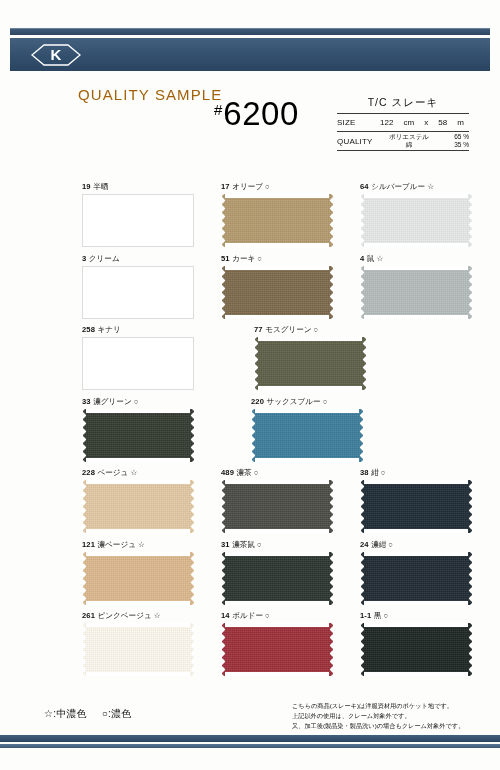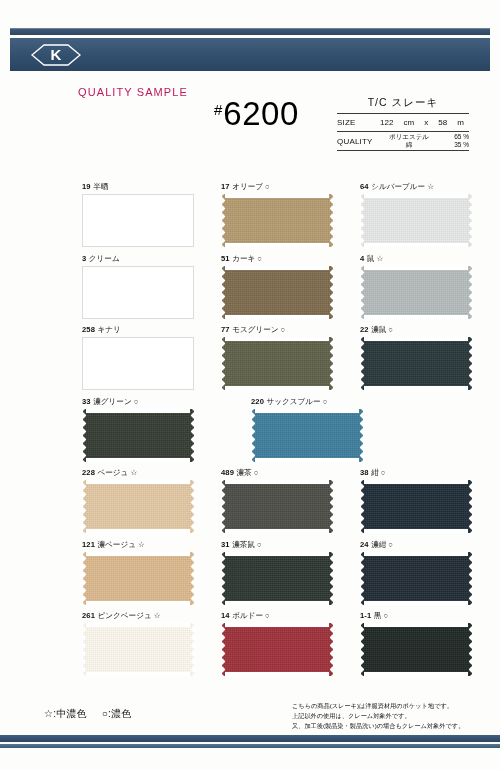--- a/index.html
+++ b/index.html
@@ -60,23 +60,23 @@
     letter-spacing: 0px;
     line-height: 1;
     z-index: 2;
   }
 
   
   .quality-sample {
     position: absolute;
     left: 78px;
     top: 86px;
-    font-size: 11px;
+    font-size: 15px;
     letter-spacing: 1.1px;
-    color: #be185d;
+    color: #a16207;
   }
   .prodnum {
     position: absolute;
     left: 214px;
     top: 98px;
     display: flex;
     align-items: flex-start;
     color: #000;
   }
   .prodnum .hash {
@@ -341,26 +341,20 @@
           <div class="swatch-box">
             <div class="blank-swatch" style="background: rgb(255, 255, 255);"></div>
           </div>
         </div>
         <div class="cell c2">
           <div class="cell-label"><span class="code">77</span><span class="nm">モスグリーン</span><span class="mk">○</span></div>
           <div class="swatch-box">
             <div class="zig" style="background: rgb(94, 96, 72);"></div>
           </div>
         </div>
-        <div class="cell c3">
-          <div class="cell-label"><span class="code">22</span><span class="nm">濃鼠</span><span class="mk">○</span></div>
-          <div class="swatch-box">
-            <div class="zig" style="background: rgb(39, 54, 58);"></div>
-          </div>
-        </div>
       </div>
       <div class="grid-row">
         <div class="cell c2">
           <div class="cell-label"><span class="code">33</span><span class="nm">濃グリーン</span><span class="mk">○</span></div>
           <div class="swatch-box">
             <div class="zig" style="background: rgb(51, 59, 49);"></div>
           </div>
         </div>
         <div class="cell c3">
           <div class="cell-label"><span class="code">220</span><span class="nm">サックスブルー</span><span class="mk">○</span></div>

